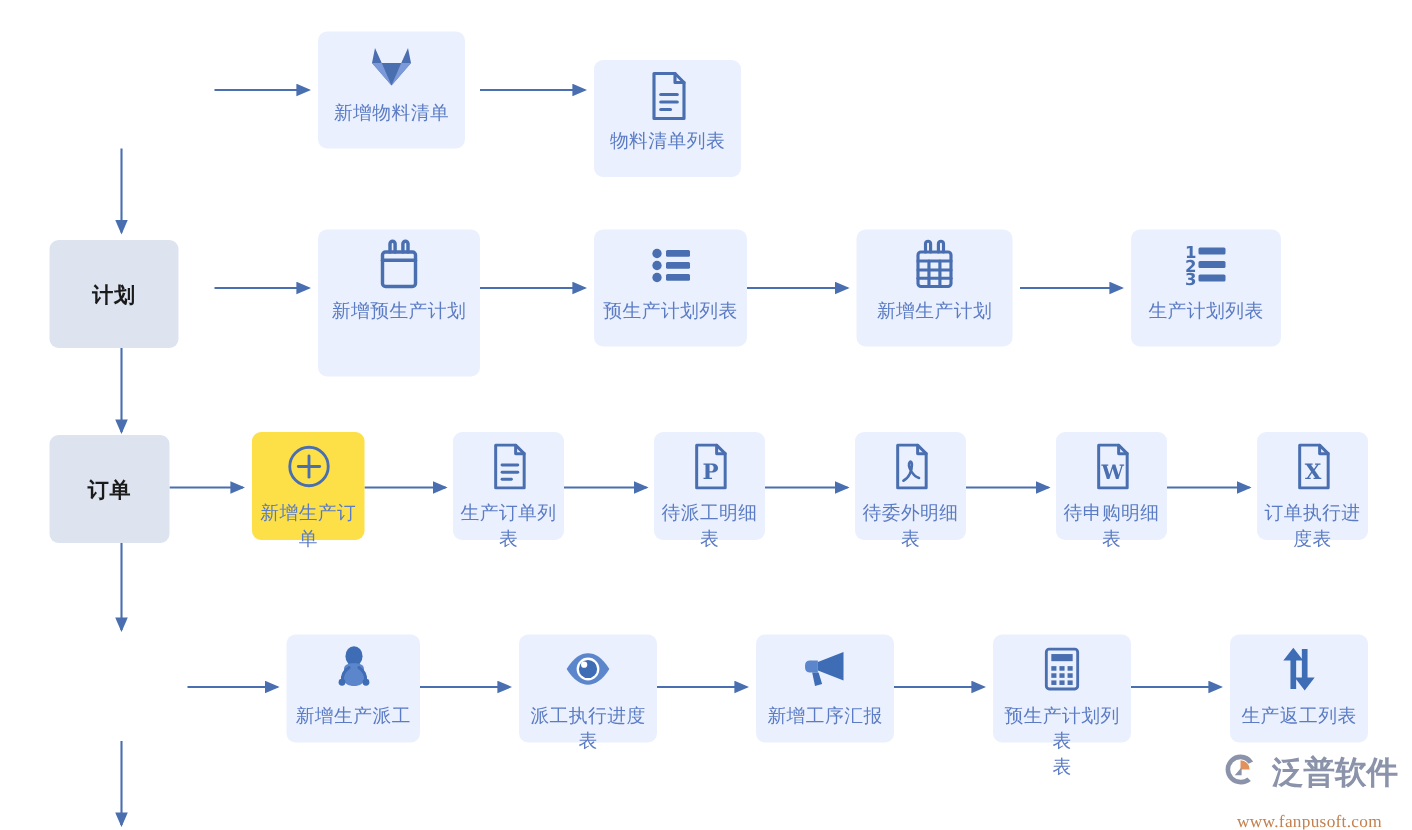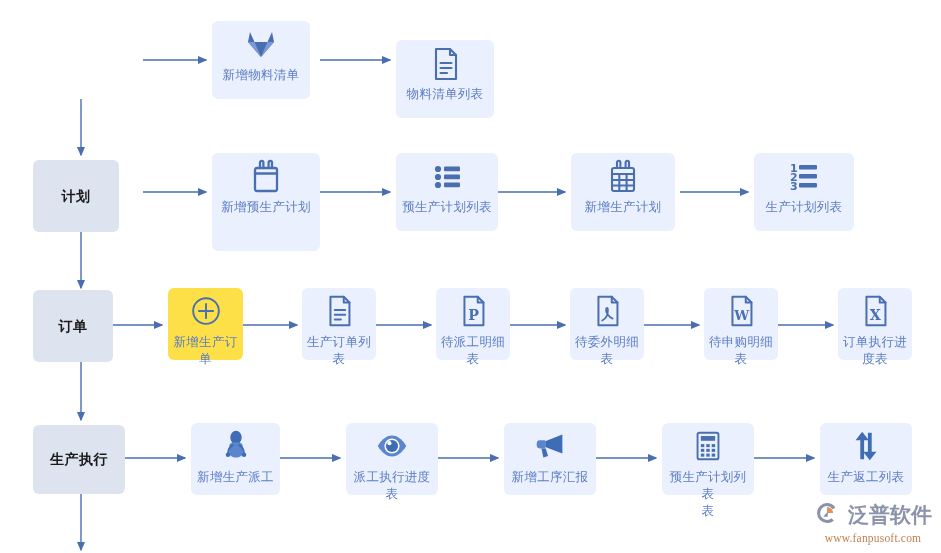--- a/index.html
+++ b/index.html
@@ -101,21 +101,21 @@
     font-weight: bold;
     color: #8b93ab;
     font-family: "DejaVu Sans", sans-serif;
     letter-spacing: 0px;
     line-height: 1;
   }
   .wm-url {
     font-size: 11.5px;
     color: #c4804e;
     font-family: "Liberation Serif", serif;
-    margin-top: 2px;
+    margin-top: 11px;
     letter-spacing: 0.2px;
   }
 </style>
 </head>
 <body>
 
 <div id="canvas">
 
   <svg class="conn" width="941" height="553" style="left:0;top:0;">
     <defs>
@@ -309,23 +309,20 @@
       <svg viewBox="0 0 40 40" width="38" height="38" fill="none" stroke="#4a6fb0" stroke-width="2.1" stroke-linejoin="round" stroke-linecap="round">
         <path d="M11 5 H25 L31 11 V35 H11 Z"></path>
         <path d="M25 5 V11 H31"></path>
         <text x="14.5" y="29" font-family="DejaVu Serif, serif" font-size="15" font-weight="bold" fill="#4a6fb0" stroke="none">X</text>
       </svg>
     </span>
     <span class="step-label">订单执行进
 度表</span>
   </div>
 
-  <div class="node stage" style="left:33px; top:425px; width:92px; height:69px;">
-    <span class="stage-label">生产执行</span>
-  </div>
 
   <div class="node step" style="left:191px; top:423px; width:89px; height:72px;">
     <span class="step-icon">
       <svg viewBox="0 0 40 40" width="38" height="38">
         <ellipse cx="20" cy="11" rx="6" ry="7" fill="#3f6db5"></ellipse>
         <path d="M13 20 C13 17 16 16 20 16 C24 16 27 17 27 20 L27 27 C27 30 24 32 20 32 C16 32 13 30 13 27 Z" fill="#5b86cc"></path>
         <path d="M16.5 19 C13 21 11.5 25 12 28" fill="none" stroke="#3f6db5" stroke-width="2.2" stroke-linecap="round"></path>
         <path d="M23.5 19 C27 21 28.5 25 28 28" fill="none" stroke="#3f6db5" stroke-width="2.2" stroke-linecap="round"></path>
         <circle cx="11.6" cy="29.3" r="2.4" fill="#3f6db5"></circle>
         <circle cx="28.4" cy="29.3" r="2.4" fill="#3f6db5"></circle>

